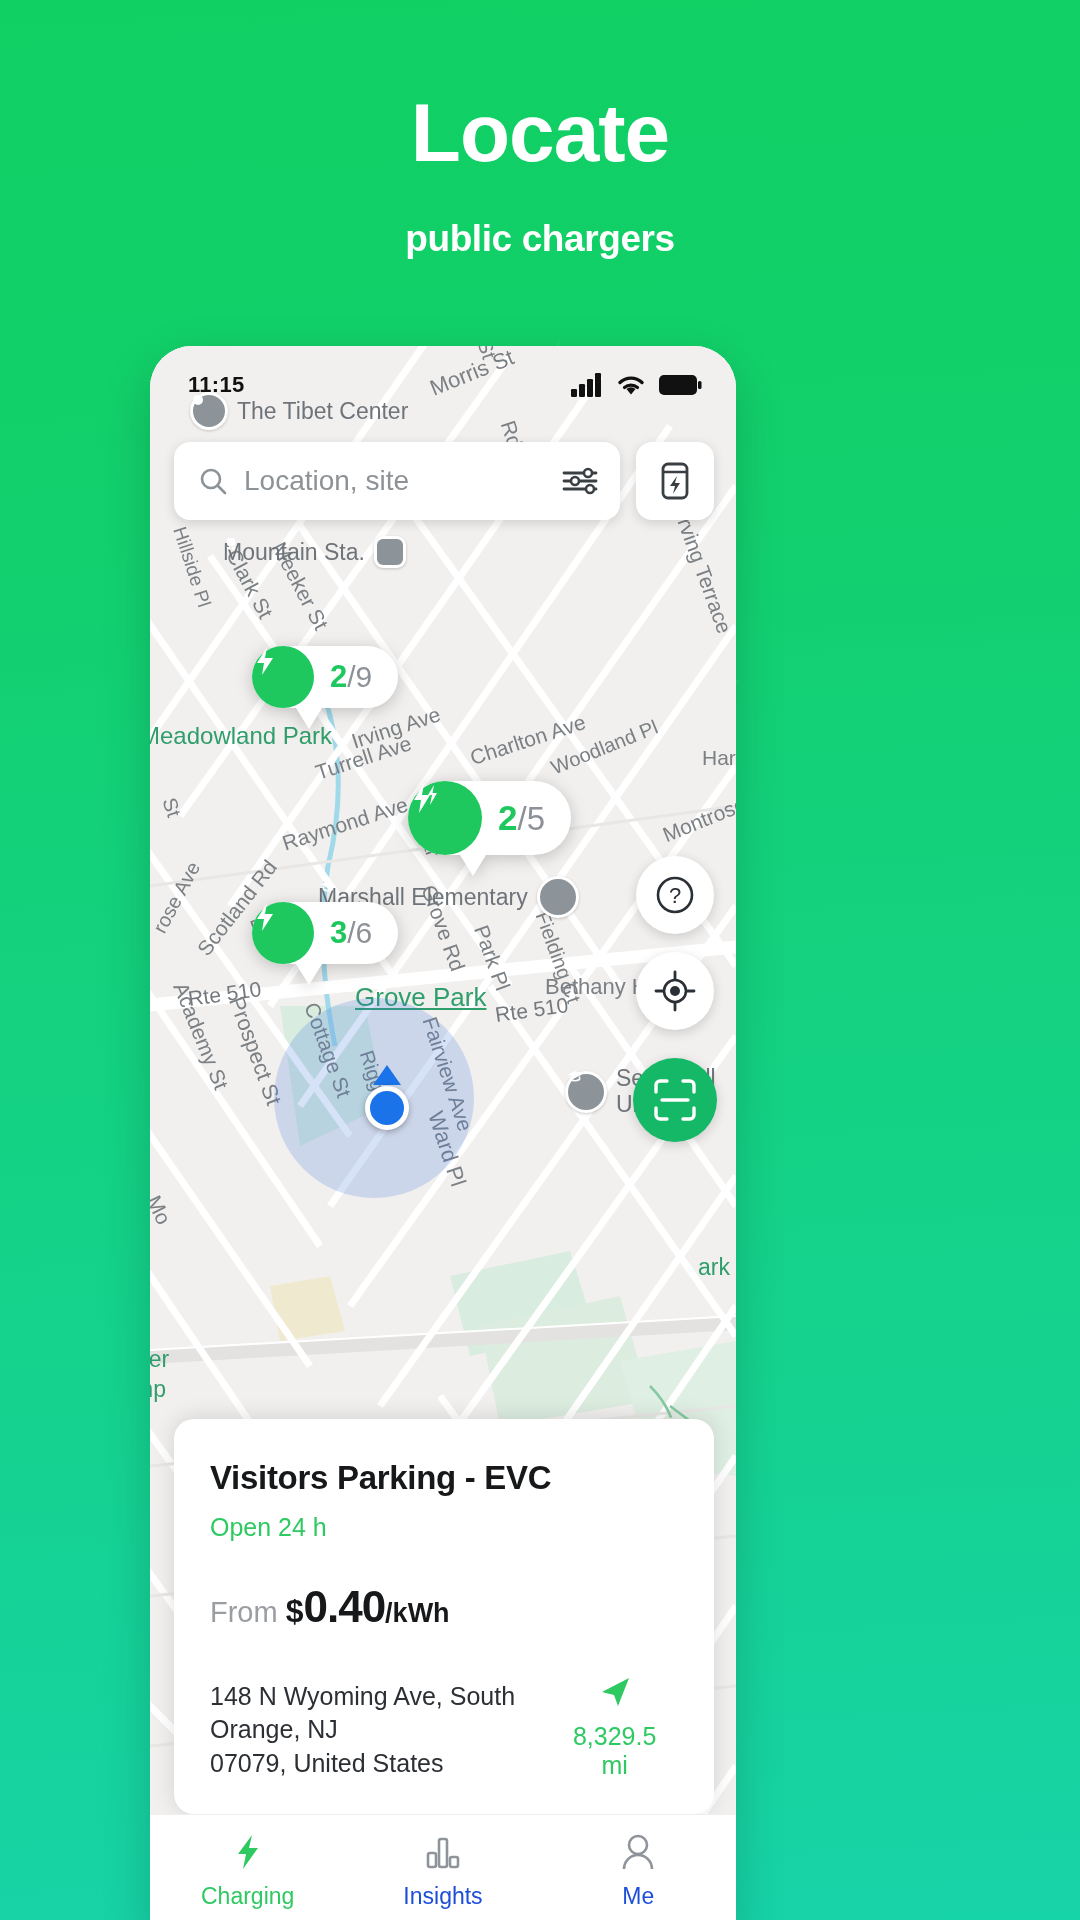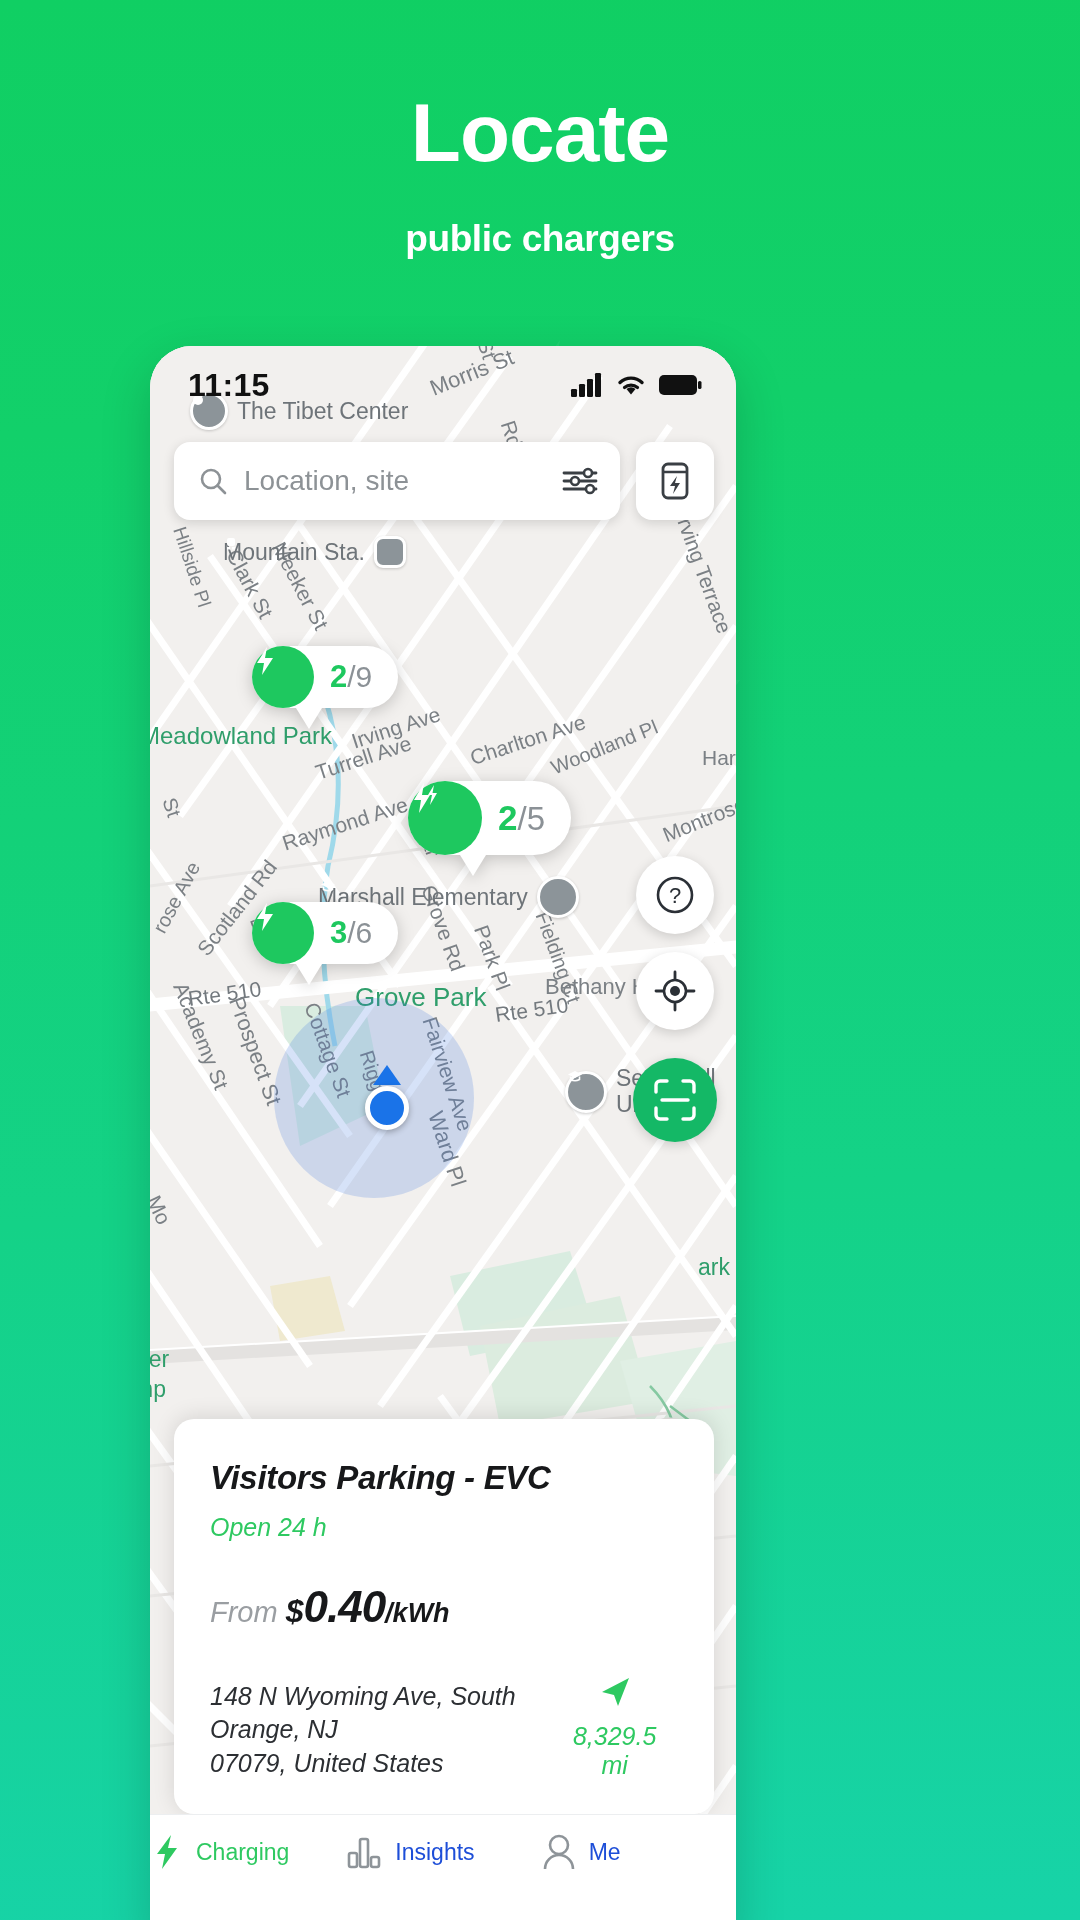--- a/index.html
+++ b/index.html
@@ -53,21 +53,21 @@
   }
   .poi-txt{ color:#6e7479; font-size:23px; white-space:nowrap; }
   .poi-txt.two{ line-height:1.12; }
 
   
   .statusbar{
     position:absolute; left:0; top:0; width:100%; height:64px;
     display:flex; align-items:center; justify-content:space-between;
     padding:14px 34px 0 38px; z-index:6;
   }
-  .clock{ font-size:32px; font-weight:bold; color:#111; letter-spacing:.3px; }
+  .clock{ font-size:22px; font-weight:bold; color:#111; letter-spacing:.3px; }
   .status-icons{ display:flex; align-items:center; gap:11px; }
 
   
   .searchrow{
     position:absolute; left:24px; top:96px; right:22px; display:flex; gap:16px; z-index:7;
   }
   .searchbar{
     flex:1; height:78px; background:#fff; border-radius:16px;
     display:flex; align-items:center; padding:0 22px 0 24px;
     box-shadow:0 3px 12px rgba(0,0,0,.14);
@@ -125,41 +125,40 @@
     box-shadow:0 3px 12px rgba(0,0,0,.16); z-index:6;
   }
   .fab.round{ border-radius:50%; }
   .fab.scan{ background:#14b866; border-radius:50%; width:84px;height:84px; right:19px;}
 
   
   .card{
     position:absolute; left:24px; right:22px; bottom:122px; background:#fff;
     border-radius:20px; padding:40px 52px 34px 36px; z-index:8;
     box-shadow:0 -2px 22px rgba(0,0,0,.12);
-    font-style:italic;
   }
   .card-title{ font-size:33px; font-weight:bold; color:#17181a; letter-spacing:-.3px;}
   .card-open{ margin-top:16px; font-size:25px; color:#2ec961; }
   .price{ margin-top:38px; display:flex; align-items:baseline; }
   .price .from{ font-size:29px; color:#9a9ea2; margin-right:8px;}
   .price .cur{ font-size:32px; font-weight:bold; color:#17181a;}
   .price .val{ font-size:44px; font-weight:bold; color:#17181a; letter-spacing:-1px;}
   .price .unit{ font-size:27px; font-weight:bold; color:#17181a;margin-top:18px;}
   .addrrow{ margin-top:42px; display:flex; align-items:flex-end; justify-content:space-between;}
   .addr{ font-size:25px; color:#2c2f33; line-height:1.34; }
   .dist{ text-align:center; }
   .dist .mi{ font-size:25px; color:#2ec961; margin-top:8px;}
 
   
   .nav{
     position:absolute; left:0; bottom:0; width:100%; height:122px; background:#fff;
     display:flex; align-items:flex-start; padding-top:18px; z-index:9;
     border-top:1px solid #eceef0;
   }
-  .nav-item{ flex:1; display:flex; flex-direction:row; align-items:center; gap:12px;}
+  .nav-item{ flex:1; display:flex; flex-direction:column; align-items:center; gap:12px;}
   .nav-lbl{ font-size:23px; color:#1d4ed8; }
   .nav-item.active .nav-lbl{ color:#2ec961; }
 </style>
 </head>
 <body>
 
 <div class="watermark">
   <svg viewBox="0 0 860 900">
       <path d="M520 40 L170 520 L400 520 L330 880 L700 380 L455 380 Z" fill="#ffffff"></path>
     </svg>
@@ -262,21 +261,21 @@
     <div class="maplabel" style="left:510px; top:458px; transform:rotate(-22deg); font-size:21px;">Montrose A</div>
     <div class="maplabel" style="left:12px; top:450px; transform:rotate(72deg); font-size:20px;">St</div>
     <div class="maplabel" style="left:30px; top:550px; transform:rotate(-52deg); font-size:21px;">Scotland Rd</div>
     <div class="maplabel" style="left:100px; top:565px; transform:rotate(-20deg); font-size:19px;">Rale</div>
     <div class="maplabel" style="left:-12px; top:540px; transform:rotate(-62deg); font-size:20px;">rose Ave</div>
     <div class="maplabel" style="left:248px; top:570px; transform:rotate(70deg); font-size:21px;">Grove Rd</div>
     <div class="maplabel" style="left:308px; top:600px; transform:rotate(70deg); font-size:21px;">Park Pl</div>
     <div class="maplabel" style="left:360px; top:600px; transform:rotate(70deg); font-size:20px;">Fielding Ct</div>
     <div class="maplabel" style="left:395px; top:628px; font-size:22px;">Bethany Ha</div>
     <div class="maplabel road" style="left:38px; top:636px; transform:rotate(-8deg);">Rte 510</div>
-    <div class="maplabel park" style="left:205px; top:636px; font-size:26px;">Grove Park</div>
+    <div class="maplabel park" style="left:205px; top:636px; font-size:26px;text-decoration:underline;">Grove Park</div>
     <div class="maplabel" style="left:-6px; top:678px; transform:rotate(68deg); font-size:21px;">Academy St</div>
     <div class="maplabel" style="left:48px; top:692px; transform:rotate(70deg); font-size:22px;">Prospect St</div>
     <div class="maplabel" style="left:128px; top:692px; transform:rotate(70deg); font-size:21px;">Cottage St</div>
     <div class="maplabel" style="left:198px; top:718px; transform:rotate(72deg); font-size:20px;">Riggs</div>
     <div class="maplabel" style="left:238px; top:716px; transform:rotate(72deg); font-size:21px;">Fairview Ave</div>
     <div class="maplabel" style="left:258px; top:790px; transform:rotate(72deg); font-size:22px;">Ward Pl</div>
     <div class="maplabel" style="left:-6px; top:852px; transform:rotate(64deg); font-size:21px;">Mo</div>
     <div class="maplabel park" style="left:-14px; top:1000px; font-size:23px;">der</div>
     <div class="maplabel park" style="left:-16px; top:1030px; font-size:23px;">mp</div>
     <div class="maplabel park" style="left:548px; top:908px; font-size:23px;">ark</div>

